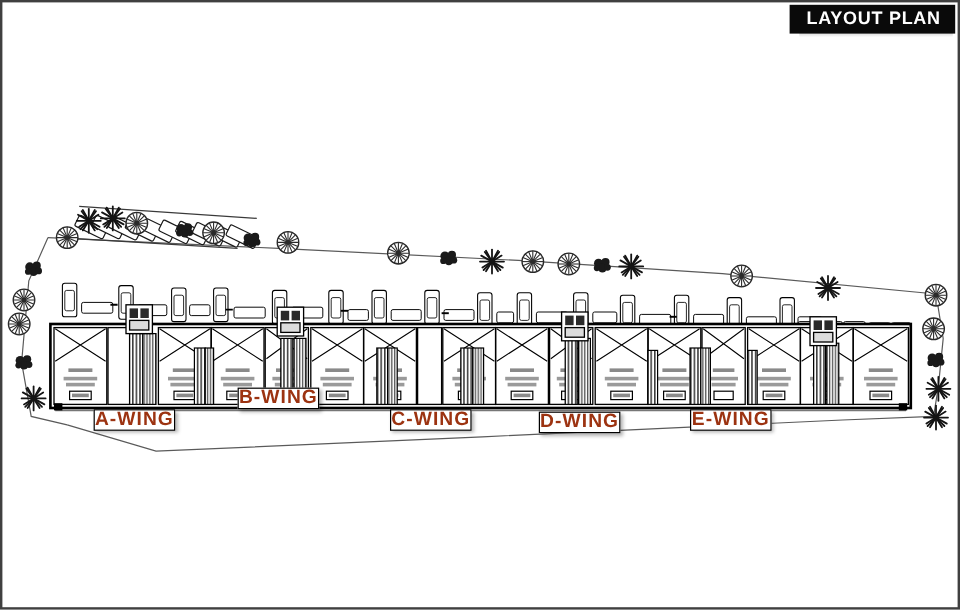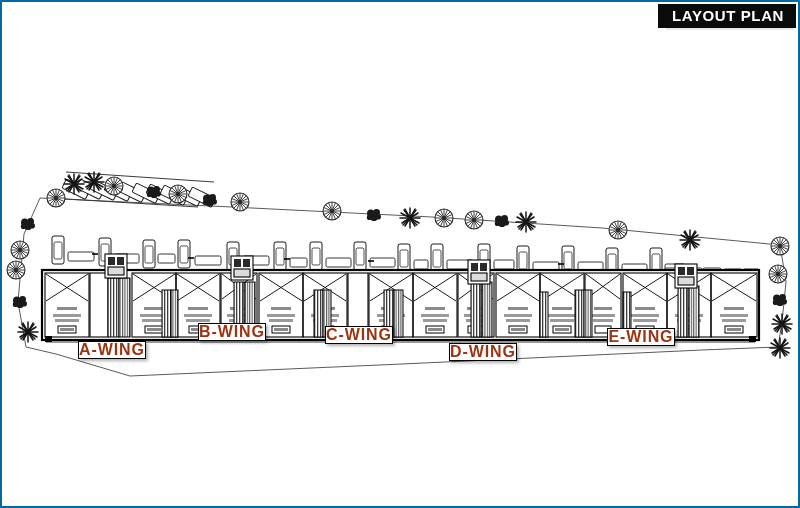--- a/index.html
+++ b/index.html
@@ -8,21 +8,21 @@
     width:800px;height:508px;
     background:#ffffff;
     font-family:"Liberation Sans", sans-serif;
     overflow:hidden;
   }
   #sheet{
     position:relative;
     width:800px;height:508px;
     background:#ffffff;
     box-sizing:border-box;
-    border:2px solid #0369a1;
+    border:2px solid #404040;
     overflow:hidden;
   }
   
   #title-banner{
     position:absolute;
     right:2px;top:2px;
     background:#0a0a0a;
     padding:4px 12px 5px 14px;
     z-index:40;
   }
@@ -491,17 +491,17 @@
     </g>
   </svg>
 
   <div id="title-shadow"></div>
   <div id="title-banner">
     <div class="t">LAYOUT PLAN</div>
   </div>
 
   <div class="wing-label" style="left:76px;top:339px;">A-WING</div>
   <div class="wing-label" style="left:196px;top:321px;">B-WING</div>
-  <div class="wing-label" style="left:323px;top:324px;">C-WING</div>
+  <div class="wing-label" style="left:323px;top:339px;">C-WING</div>
   <div class="wing-label" style="left:447px;top:341px;">D-WING</div>
-  <div class="wing-label" style="left:573px;top:326px;margin-left:32px;">E-WING</div>
+  <div class="wing-label" style="left:573px;top:339px;">E-WING</div>
 
 </div>
 
 </body></html>

